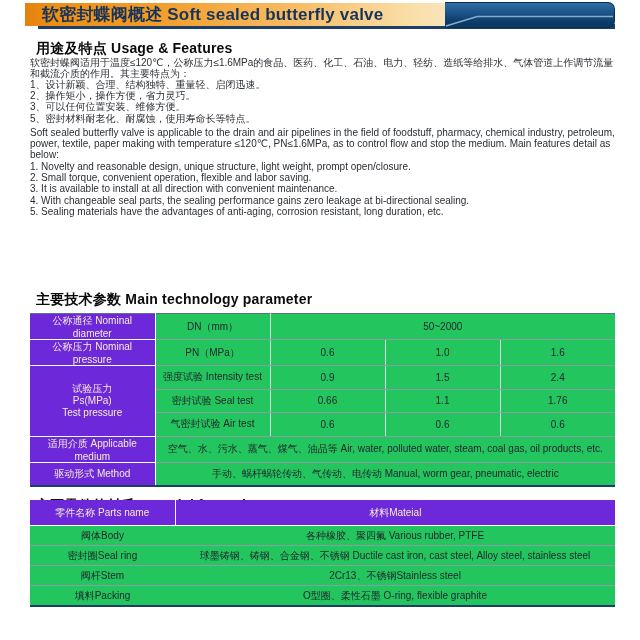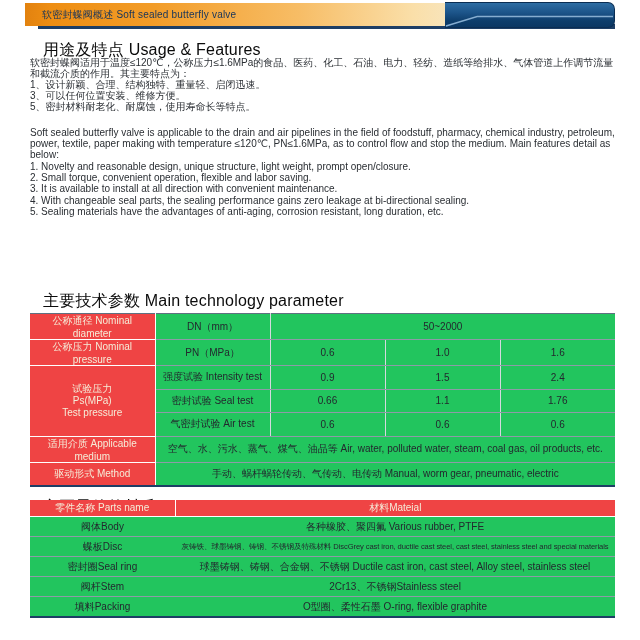--- a/index.html
+++ b/index.html
@@ -12,57 +12,57 @@
   
   .banner-underline{
     left:38px;top:24px;width:577px;height:5px;background:#1d3e66;z-index:0;
   }
   .banner-orange{
     left:25px;top:3px;width:422px;height:23px;z-index:1;
     background:linear-gradient(90deg,#e2820f 0%,#ee8e13 6%,#f29c28 30%,#f7bd66 65%,#fadfa9 92%,#f8e4ba 100%);
     display:flex;align-items:center;
   }
   .banner-orange .title{
-    padding-left:17px;font-size:10px;font-weight:normal;color:#15345c;letter-spacing:.2px;white-space:nowrap;
+    padding-left:17px;font-size:17px;font-weight:bold;color:#15345c;letter-spacing:.2px;white-space:nowrap;
   }
   .banner-blue{
     left:445px;top:2px;width:170px;height:26px;z-index:2;
     background:linear-gradient(180deg,#2e6da3 0%,#1c5489 40%,#0d3d6b 75%,#0b3763 100%);
     border:1px solid #0a2d52;border-left:none;border-radius:0 7px 7px 0;box-sizing:border-box;
   }
   .banner-blue svg{display:block;width:100%;height:100%;}
 
   
   .sec-heading{
-    left:43px;font-size:16px;font-weight:normal;color:#0b0b0b;letter-spacing:.2px;white-space:nowrap;
+    left:36px;font-size:14px;font-weight:bold;color:#0b0b0b;letter-spacing:.2px;white-space:nowrap;
   }
   .body-text{
     left:30px;width:588px;font-size:10px;line-height:11.2px;color:#2a2e33;
   }
   .feature-list div{white-space:nowrap;}
 
   
   table{border-collapse:collapse;table-layout:fixed;}
   td{text-align:center;vertical-align:middle;font-size:10px;padding:0 2px;overflow:hidden;}
   td.navy{
-    background:#ef4444;color:#f5ecd8;
+    background:#6d28d9;color:#f5ecd8;
     border-bottom:1px solid rgba(255,255,255,.85);
     border-right:1.5px solid #ffffff;
   }
   td.cream{
     background:#22c55e;color:#23282e;
     border-bottom:1px solid #8d9ba7;
     border-left:1px solid rgba(141,155,167,.38);
   }
   .tech-table{left:30px;top:313px;width:585px;border-top:1.5px solid #5f7080;}
   .tech-table td{height:22.6px;}
   .tech-table tr:last-child td{border-bottom:2px solid #1d3e66;}
   .test-pressure-cell div{line-height:12px;}
   .mat-table{left:30px;top:500px;width:585px;}
-  .mat-table td.hdr{height:16px;text-align:center;}
+  .mat-table td.hdr{height:25px;text-align:center;}
   .mat-table td{height:19px;}
   .mat-table td.cream{border-left:none;}
   .mat-table tr:last-child td{border-bottom:2px solid #1d3e66;margin-left:10px;}
   .small-text{font-size:7.6px;letter-spacing:-.1px;}
 </style>
 </head>
 <body>
 
 <div class="abs banner-underline"></div>
 <div class="abs banner-orange">
@@ -73,20 +73,21 @@
     <path d="M 1,23 L 32,13.5 L 167,13.5" fill="none" stroke="#86add0" stroke-width="1.4"></path>
   </svg>
 </div>
 
 <div class="abs sec-heading" style="top:40px;">用途及特点 Usage &amp; Features</div>
 
 <div class="abs body-text" style="top:57px;">软密封蝶阀适用于温度≤120℃，公称压力≤1.6MPa的食品、医药、化工、石油、电力、轻纺、造纸等给排水、气体管道上作调节流量和截流介质的作用。其主要特点为：</div>
 
 <div class="abs body-text feature-list" style="top:79px;">
   <div>1、设计新颖、合理、结构独特、重量轻、启闭迅速。</div>
+  <div>2、操作矩小，操作方便，省力灵巧。</div>
   <div>3、可以任何位置安装、维修方便。</div>
   <div>5、密封材料耐老化、耐腐蚀，使用寿命长等特点。</div>
 </div>
 
 <div class="abs body-text" style="top:127px;">Soft sealed butterfly valve is applicable to the drain and air pipelines in the field of foodstuff, pharmacy, chemical industry, petroleum, power, textile, paper making with temperature ≤120℃, PN≤1.6MPa, as to control flow and stop the medium. Main features detail as below:</div>
 
 <div class="abs body-text feature-list" style="top:161px;">
   <div>1. Novelty and reasonable design, unique structure, light weight, prompt open/closure.</div>
   <div>2. Small torque, convenient operation, flexible and labor saving.</div>
   <div>3. It is available to install at all direction with convenient maintenance.</div>
@@ -161,24 +162,20 @@
   <tbody>
     <tr>
       <td class="navy hdr">零件名称 Parts name</td>
       <td class="navy hdr" style="border-right:none;">材料Mateial</td>
     </tr>
     <tr>
       <td class="cream">阀体Body</td>
       <td class="cream">各种橡胶、聚四氟 Various rubber, PTFE</td>
     </tr>
     <tr>
-      <td class="cream">蝶板Disc</td>
-      <td class="cream small-text">灰铸铁、球墨铸钢、铸钢、不锈钢及特殊材料 DiscGrey cast iron, ductile cast steel, cast steel, stainless steel and special materials</td>
-    </tr>
-    <tr>
       <td class="cream">密封圈Seal ring</td>
       <td class="cream">球墨铸钢、铸钢、合金钢、不锈钢 Ductile cast iron, cast steel, Alloy steel, stainless steel</td>
     </tr>
     <tr>
       <td class="cream">阀杆Stem</td>
       <td class="cream">2Cr13、不锈钢Stainless steel</td>
     </tr>
     <tr>
       <td class="cream">填料Packing</td>
       <td class="cream">O型圈、柔性石墨 O-ring, flexible graphite</td>

